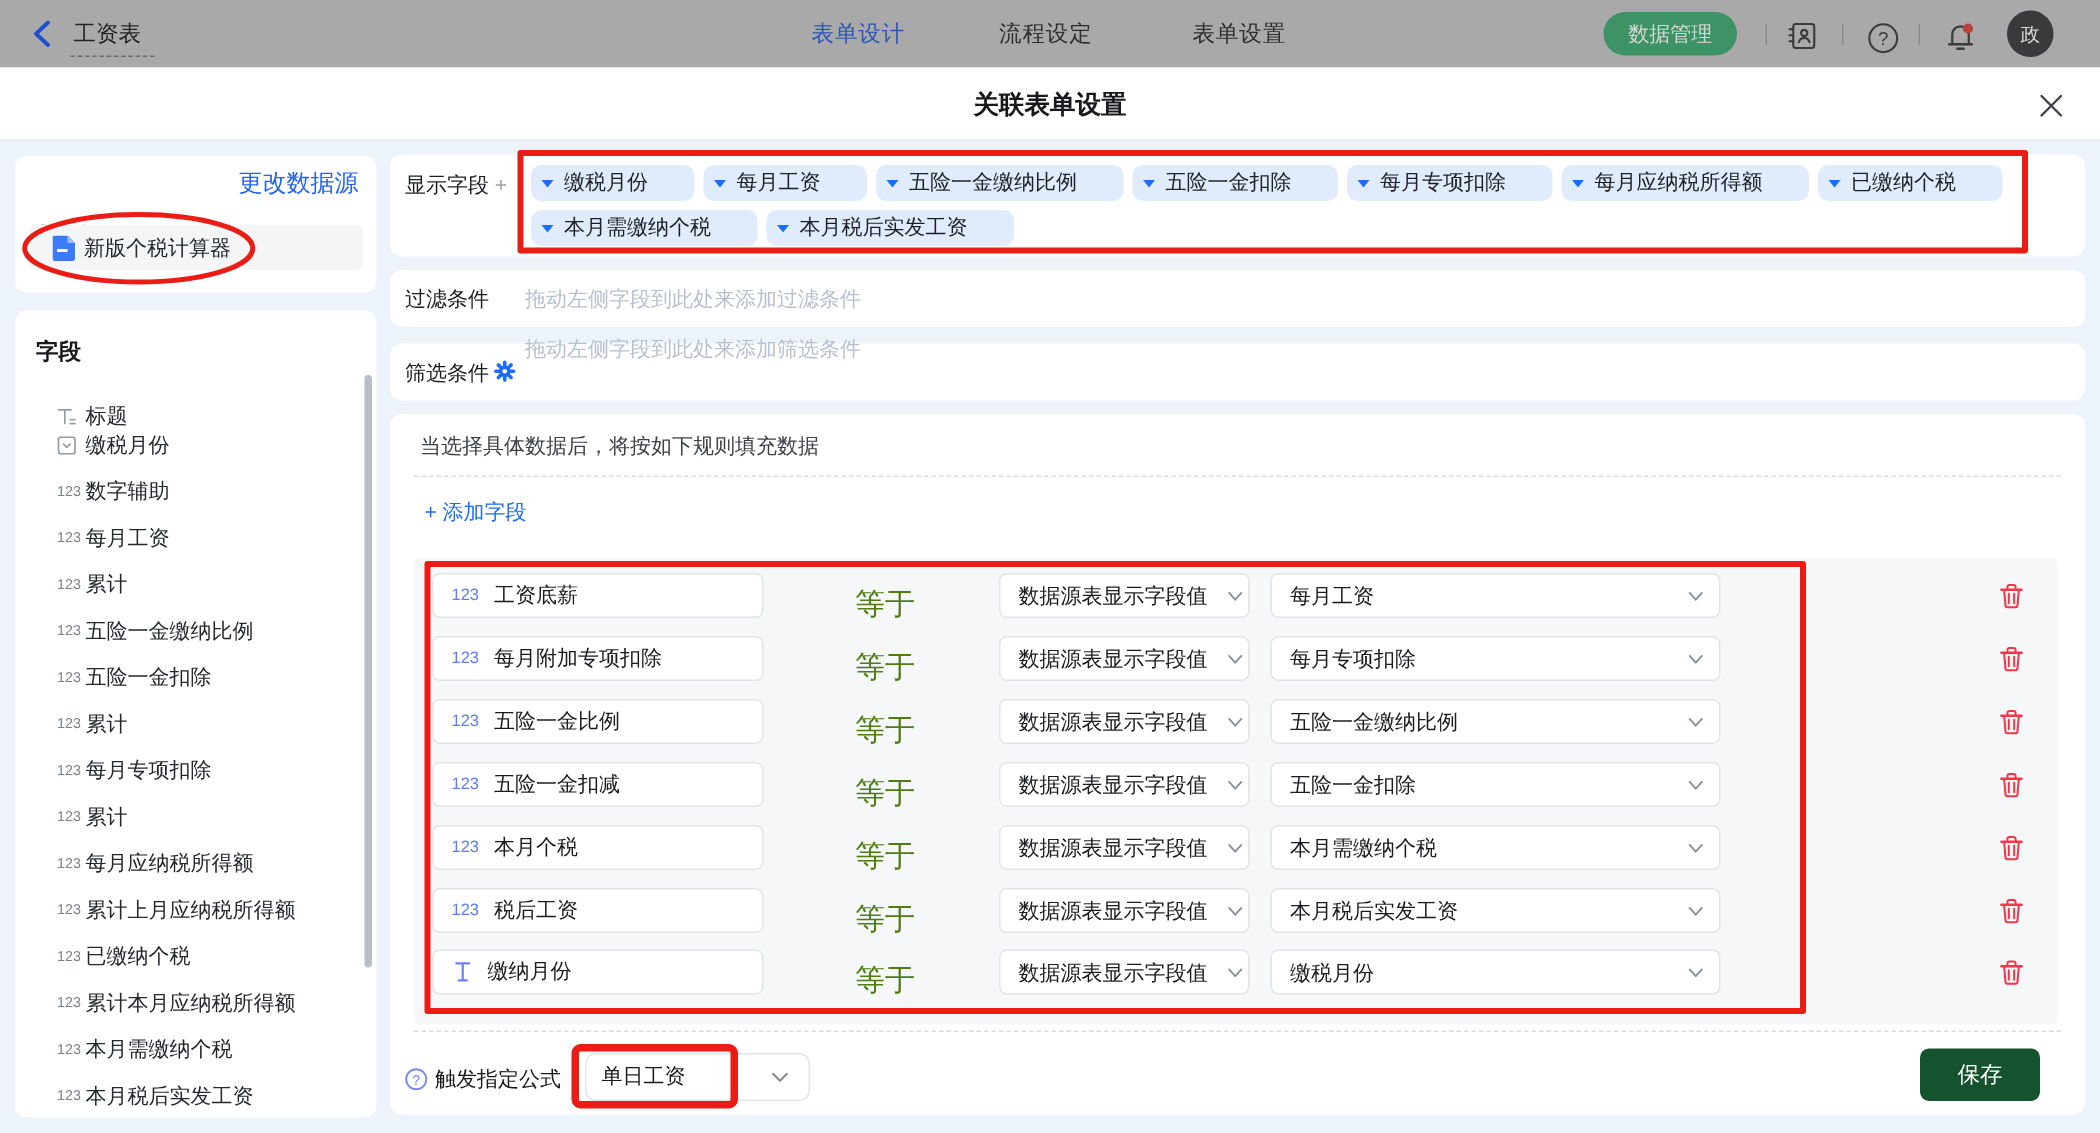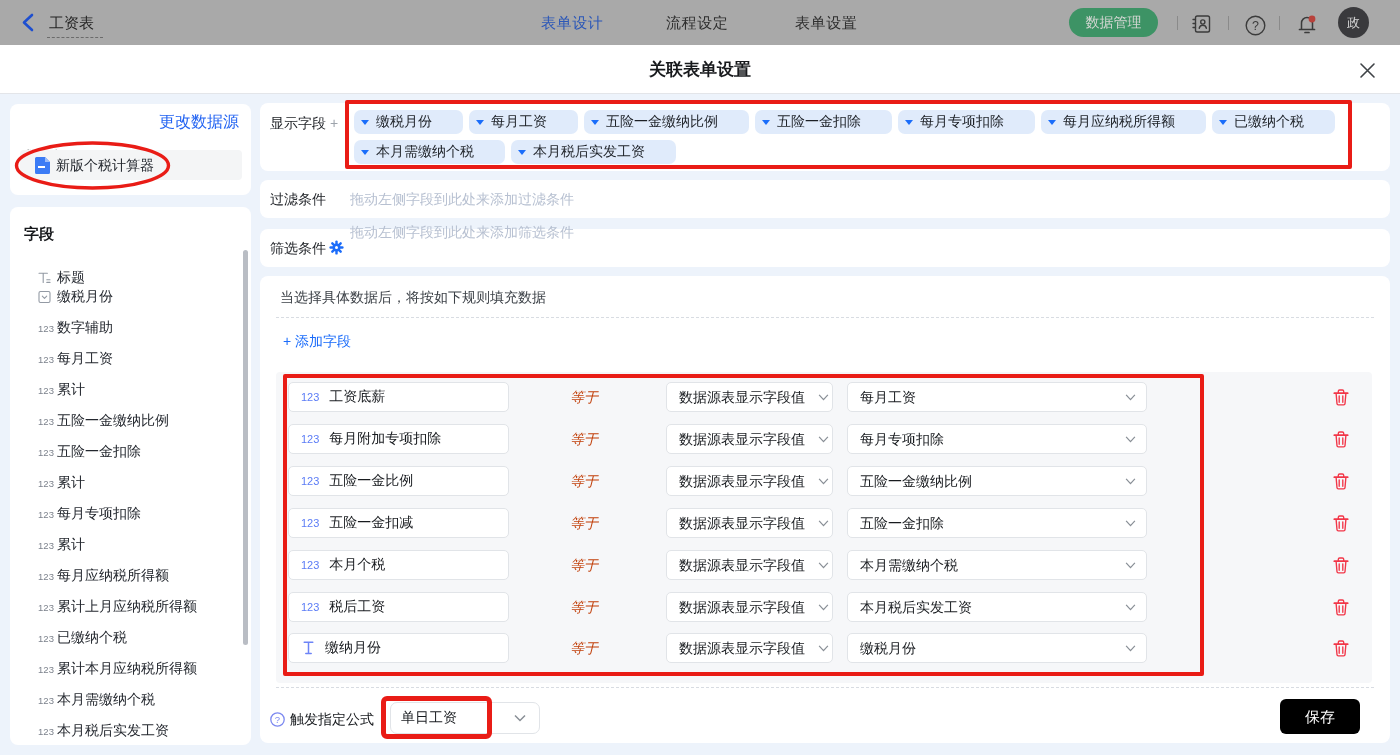--- a/index.html
+++ b/index.html
@@ -18,21 +18,21 @@
 .hd{font-size:15px;font-weight:bold;color:#17191c;}
 .ph{font-size:14px;color:#b7c0d1;}
 
 .tagrow{position:absolute;display:flex;gap:6px;}
 .tag{height:24px;background:#e0ebfb;border-radius:7px;display:flex;align-items:center;padding:0 31px 0 7px;font-size:14px;color:#1c2026;}
 .tag .tri{width:0;height:0;border-left:4px solid transparent;border-right:4px solid transparent;border-top:5.5px solid #1a6dfa;margin-right:7px;}
 
 .inp{position:absolute;background:#fff;border:1px solid #e1e4e8;border-radius:5px;height:30px;display:flex;align-items:center;}
 .num{color:#5b7cf6;font-size:11px;margin:0 10px 0 12px;}
 .fname{font-size:14px;color:#181b1f;}
-.eq{position:absolute;font-size:14px;color:#c2410c;font-style:italic;}
+.eq{position:absolute;font-size:20px;color:#4d7c0f;}
 .sel{position:absolute;background:#fff;border:1px solid #e1e4e8;border-radius:5px;height:30px;line-height:28px;font-size:14px;color:#181b1f;padding-left:12px;}
 .chev{position:absolute;width:12px;height:8px;}
 .redbox{position:absolute;border:4px solid #e91c16;border-radius:2px;}
 .dash{position:absolute;border-top:1px dashed #d8dce2;height:0;}
 .item{position:absolute;left:0;width:241px;height:31px;font-size:14px;color:#23272e;}
 .item .txt{position:absolute;left:47px;top:50%;transform:translateY(-50%);}
 .icn{position:absolute;left:28px;top:50%;transform:translateY(-50%);width:16px;text-align:center;color:#7c828c;font-size:9.5px;}
 svg{display:block;}
 </style>
 </head>
@@ -363,13 +363,13 @@
   <circle cx="7.5" cy="7.5" r="6.7" stroke="#7c89f0" stroke-width="1.3" fill="none"></circle>
   <text x="7.5" y="11" text-anchor="middle" font-size="9.5" fill="#7c89f0" font-family="Liberation Sans">?</text>
 </svg>
 <div class="abs" style="left:290px;top:711px;font-size:14px;color:#15181c;">触发指定公式</div>
 <div class="abs" style="left:390px;top:702px;width:150px;height:32px;background:#fff;border:1px solid #e1e4e8;border-radius:7px;"></div>
 <div class="abs" style="left:401px;top:709px;font-size:14px;color:#181b1f;">单日工资</div>
 <svg class="chev" style="left:514px;top:714px" viewBox="0 0 12 8">
     <polyline points="1,1.5 6,6.5 11,1.5" fill="none" stroke="#898f96" stroke-width="1.5"></polyline>
   </svg>
 <div class="redbox" style="left:381px;top:696px;width:111px;height:43px;border-width:5px;border-radius:6px;"></div>
-<div class="abs" style="left:1280px;top:699px;width:80px;height:35px;background:#000000;border-radius:6px;text-align:center;line-height:35px;font-size:15px;color:#fff;">保存</div>
+<div class="abs" style="left:1280px;top:699px;width:80px;height:35px;background:#14532d;border-radius:6px;text-align:center;line-height:35px;font-size:15px;color:#fff;">保存</div>
 
 </body></html>

